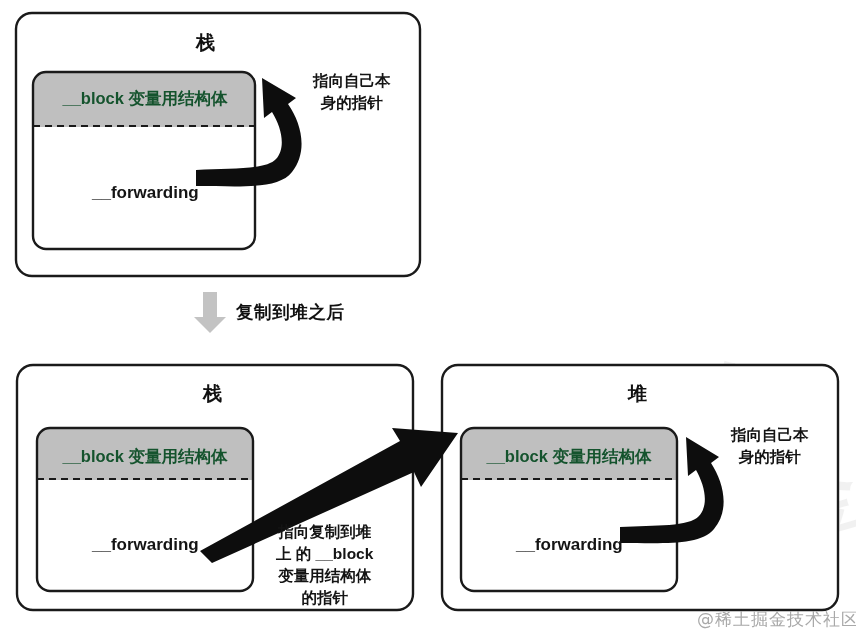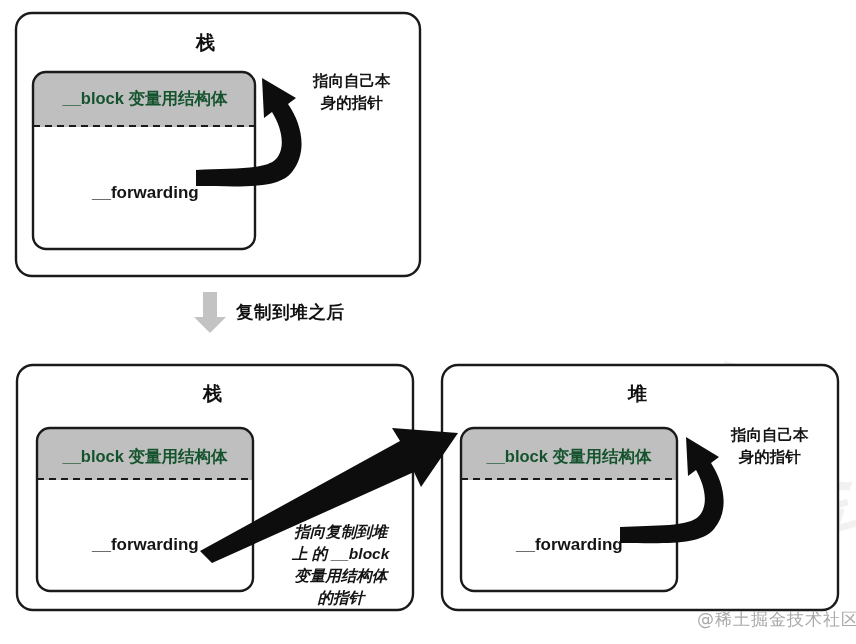--- a/index.html
+++ b/index.html
@@ -199,21 +199,21 @@
 身的指针</div>
 
   <div class="lbl flow-label" style="left:236px; top:302px;">复制到堆之后</div>
 
   <div class="lbl region-title" style="left:203px; top:383px;">栈</div>
 
   <div class="lbl struct-label" style="left:51px; top:447px; width:188px; text-align:center;">__block 变量用结构体</div>
 
   <div class="lbl forwarding-label" style="left:92px; top:535px;">__forwarding</div>
 
-  <div class="lbl caption" style="left:292px; top:521px;font-style:italic;">指向复制到堆
+  <div class="lbl caption" style="left:276px; top:521px;">指向复制到堆
 上 的 __block
 变量用结构体
 的指针</div>
 
   <div class="lbl region-title" style="left:628px; top:383px;">堆</div>
 
   <div class="lbl struct-label" style="left:475px; top:447px; width:188px; text-align:center;">__block 变量用结构体</div>
 
   <div class="lbl forwarding-label" style="left:516px; top:535px;">__forwarding</div>
 

